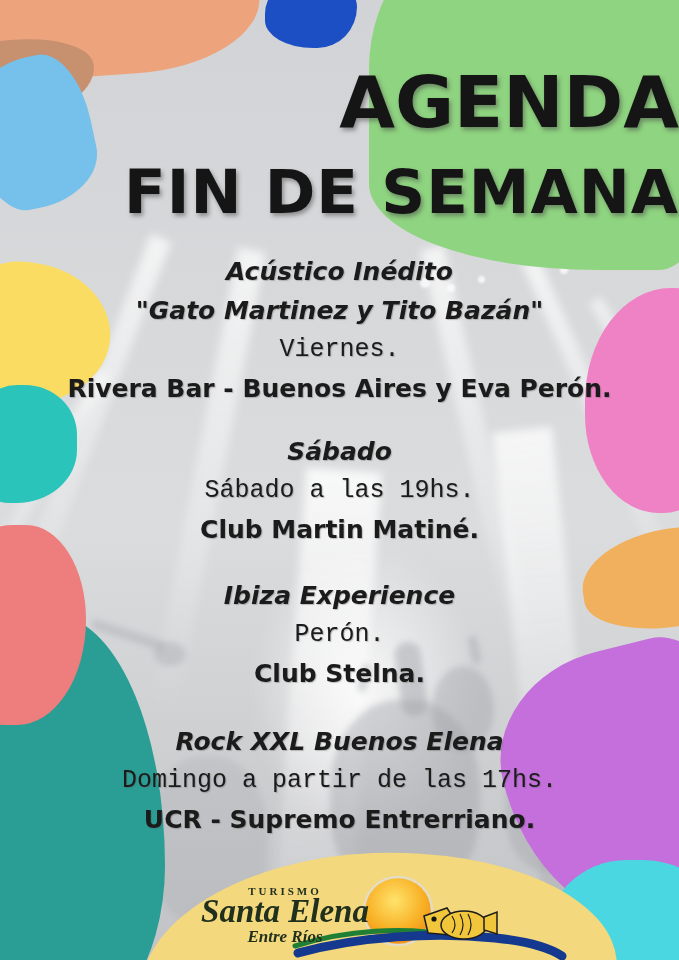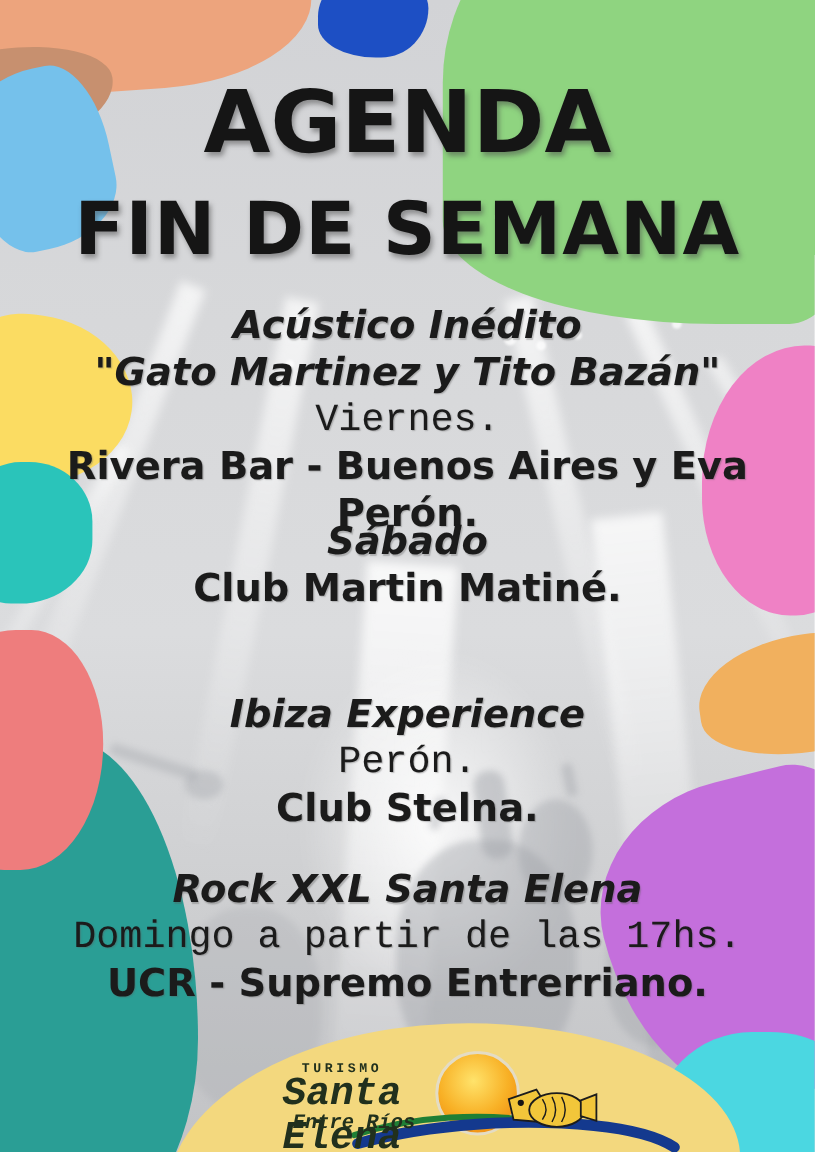--- a/index.html
+++ b/index.html
@@ -48,38 +48,38 @@
     border-radius:58% 42% 50% 50% / 52% 48% 55% 45%;}
   .blob-orange-right{right:-35px;top:532px;width:132px;height:98px;background:#f1b05e;
     border-radius:75% 25% 30% 70% / 55% 45% 60% 40%;transform:rotate(-8deg);}
   .blob-purple{right:-70px;top:648px;width:242px;height:268px;background:#c46fdc;
     border-radius:65% 35% 40% 60% / 50% 50% 20% 80%;transform:rotate(-14deg);}
   .blob-cyan{right:-30px;bottom:-40px;width:165px;height:140px;background:#4bd7e1;
     border-radius:55% 45% 50% 50% / 65% 35% 55% 45%;}
   .blob-pale-yellow{left:138px;bottom:-75px;width:478px;height:182px;background:#f3d87e;
     border-radius:50% 50% 45% 55% / 75% 65% 35% 25%;transform:rotate(-2deg);}
   
-  .title{position:absolute;left:0;right:0;top:56px;z-index:5;text-align:center;color:#151515;font-weight:800;}
+  .title{position:absolute;left:0;right:0;top:56px;z-index:5;text-align:right;color:#151515;font-weight:800;}
   .t1{font-size:72px;line-height:92px;letter-spacing:0;text-shadow:2px 3px 4px rgba(70,70,70,.5);}
   .t2{font-size:61px;line-height:88px;letter-spacing:1px;text-shadow:2px 3px 4px rgba(70,70,70,.5);}
-  .ev{position:absolute;left:0;right:0;z-index:5;text-align:center;font-size:32px;line-height:39px;color:#1b1b1b;}
+  .ev{position:absolute;left:0;right:0;z-index:5;text-align:center;font-size:25px;line-height:39px;color:#1b1b1b;}
   .ev p{margin:0;text-shadow:1px 1px 1px rgba(90,90,90,.35);}
   .ev-name{font-weight:bold;font-style:italic;}
   .ev-day{font-weight:normal;font-family:Liberation Mono, monospace;}
   .ev-venue{font-weight:bold;}
   .ev-venue.italic{}
   .ev1{top:252px;}.ev2{top:432px;}.ev3{top:576px;}.ev4{top:722px;}
   
   .logo{position:absolute;left:200px;top:876px;width:370px;height:84px;z-index:6;
-        font-family:Liberation Mono, monospace;color:#21301d;}
+        font-family:Liberation Serif, serif;color:#21301d;}
   .logo-turismo{position:absolute;top:9px;left:20px;width:130px;text-align:center;
         font-size:11px;font-weight:bold;letter-spacing:3px;}
   .logo-name{position:absolute;top:17px;left:-20px;width:210px;text-align:center;
         font-size:33px;font-weight:bold;font-style:italic;}
-  .logo-region{position:absolute;top:51px;left:20px;width:150px;text-align:center;
+  .logo-region{position:absolute;top:51px;left:10px;width:150px;text-align:center;
         font-size:17px;font-weight:bold;font-style:italic;}
   .logo-art{position:absolute;inset:0;}
 </style>
 </head>
 <body>
 
 <div class="poster">
 
   <div class="photo-layer">
     <div class="beam b1"></div>
@@ -133,31 +133,32 @@
 
   <section class="ev ev1">
     <p class="ev-name">Acústico Inédito</p>
     <p class="ev-name">"Gato Martinez y Tito Bazán"</p>
     <p class="ev-day">Viernes.</p>
     <p class="ev-venue italic">Rivera Bar - Buenos Aires y Eva Perón.</p>
   </section>
 
   <section class="ev ev2">
     <p class="ev-name">Sábado</p>
+    <p class="ev-day">Sábado a las 19hs.</p>
     <p class="ev-venue">Club Martin Matiné.</p>
   </section>
 
   <section class="ev ev3">
     <p class="ev-name">Ibiza Experience</p>
     <p class="ev-day">Perón.</p>
     <p class="ev-venue">Club Stelna.</p>
   </section>
 
   <section class="ev ev4">
-    <p class="ev-name">Rock XXL Santa Elena</p>
+    <p class="ev-name">Rock XXL Buenos Elena</p>
     <p class="ev-day">Domingo a partir de las 17hs.</p>
     <p class="ev-venue">UCR - Supremo Entrerriano.</p>
   </section>
 
   <div class="logo">
     <svg class="logo-art" viewBox="0 0 370 84">
       <defs>
         <radialGradient id="sungrad" cx="45%" cy="35%" r="70%">
           <stop offset="0%" stop-color="#ffe36b"></stop>
           <stop offset="60%" stop-color="#f8b126"></stop>

